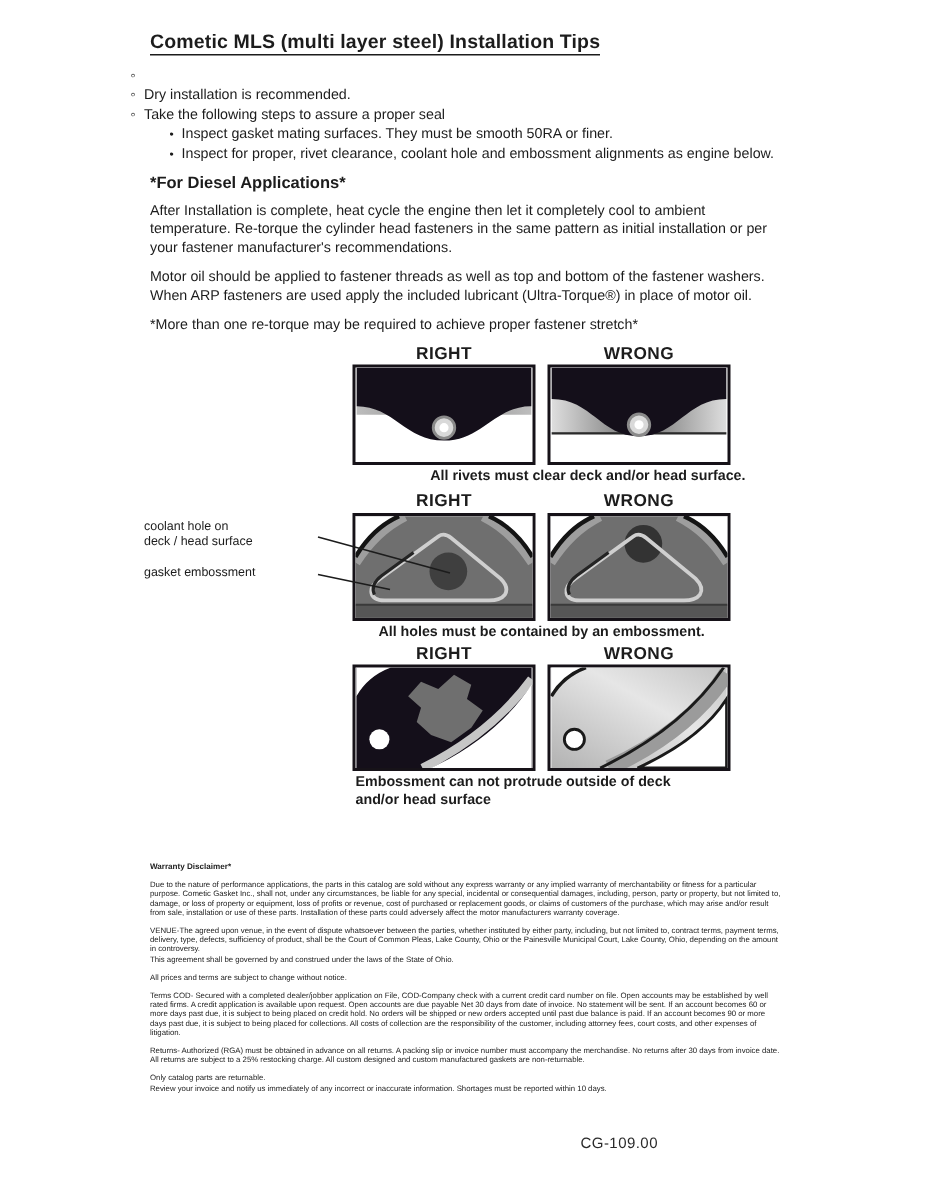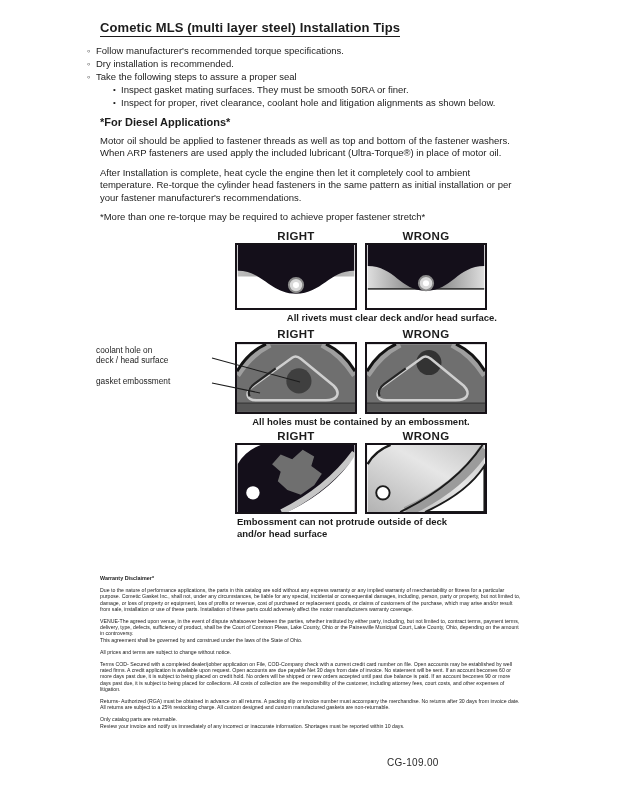--- a/index.html
+++ b/index.html
@@ -36,44 +36,43 @@
 </head>
 <body>
 
 <div class="page">
 
   <div class="title">Cometic MLS (multi layer steel) Installation Tips</div>
 
   <div class="bullets">
     <div class="b-row">
       <span class="b-marker">◦</span>
-      <span>Follow manufacturer's recommended torque specifications.</span>
     </div>
     <div class="b-row">
       <span class="b-marker">◦</span>
       <span>Dry installation is recommended.</span>
     </div>
     <div class="b-row">
       <span class="b-marker">◦</span>
       <span>Take the following steps to assure a proper seal</span>
     </div>
     <div class="b-row indent">
       <span class="b-marker">•</span>
       <span>Inspect gasket mating surfaces.  They must be smooth 50RA or finer.</span>
     </div>
     <div class="b-row indent">
       <span class="b-marker">•</span>
-      <span>Inspect for proper, rivet clearance, coolant hole and litigation alignments as shown below.</span>
+      <span>Inspect for proper, rivet clearance, coolant hole and embossment alignments as engine below.</span>
     </div>
   </div>
 
   <div class="diesel">
     <h2>*For Diesel Applications*</h2>
+    <p>After Installation is complete, heat cycle the engine then let it completely cool to ambient temperature. Re-torque the cylinder head fasteners in the same pattern as initial installation or per your fastener manufacturer's recommendations.</p>
     <p>Motor oil should be applied to fastener threads as well as top and bottom of the fastener washers. When ARP fasteners are used apply the included lubricant (Ultra-Torque®) in place of motor oil.</p>
-    <p>After Installation is complete, heat cycle the engine then let it completely cool to ambient temperature. Re-torque the cylinder head fasteners in the same pattern as initial installation or per your fastener manufacturer's recommendations.</p>
     <p>*More than one re-torque may be required to achieve proper fastener stretch*</p>
   </div>
 
   <div class="rw-label" style="left:235px;top:230px;">RIGHT</div>
   <div class="rw-label" style="left:365px;top:230px;">WRONG</div>
 
   <div class="panel" style="left:235px;top:243px;height:67px;">
     <svg viewBox="0 0 122 66">
       <defs>
         <linearGradient id="g1" x1="0" y1="0" x2="1" y2="0">

